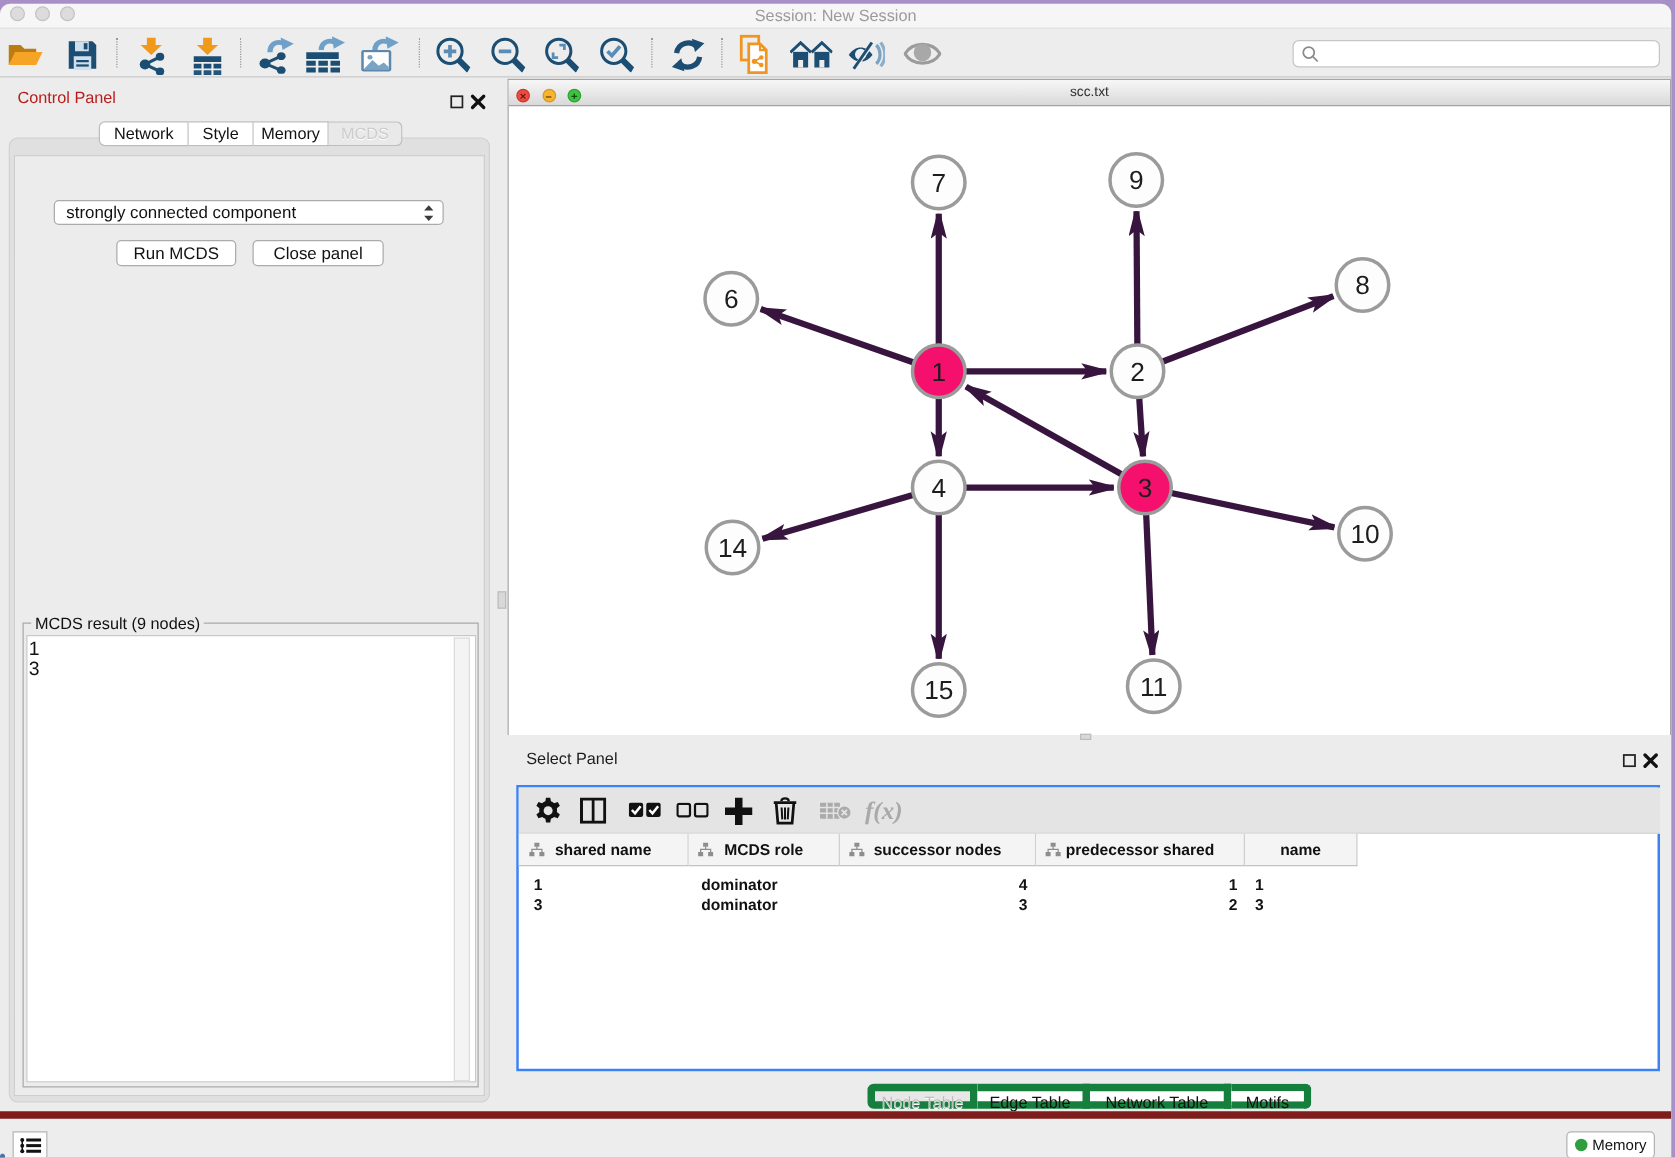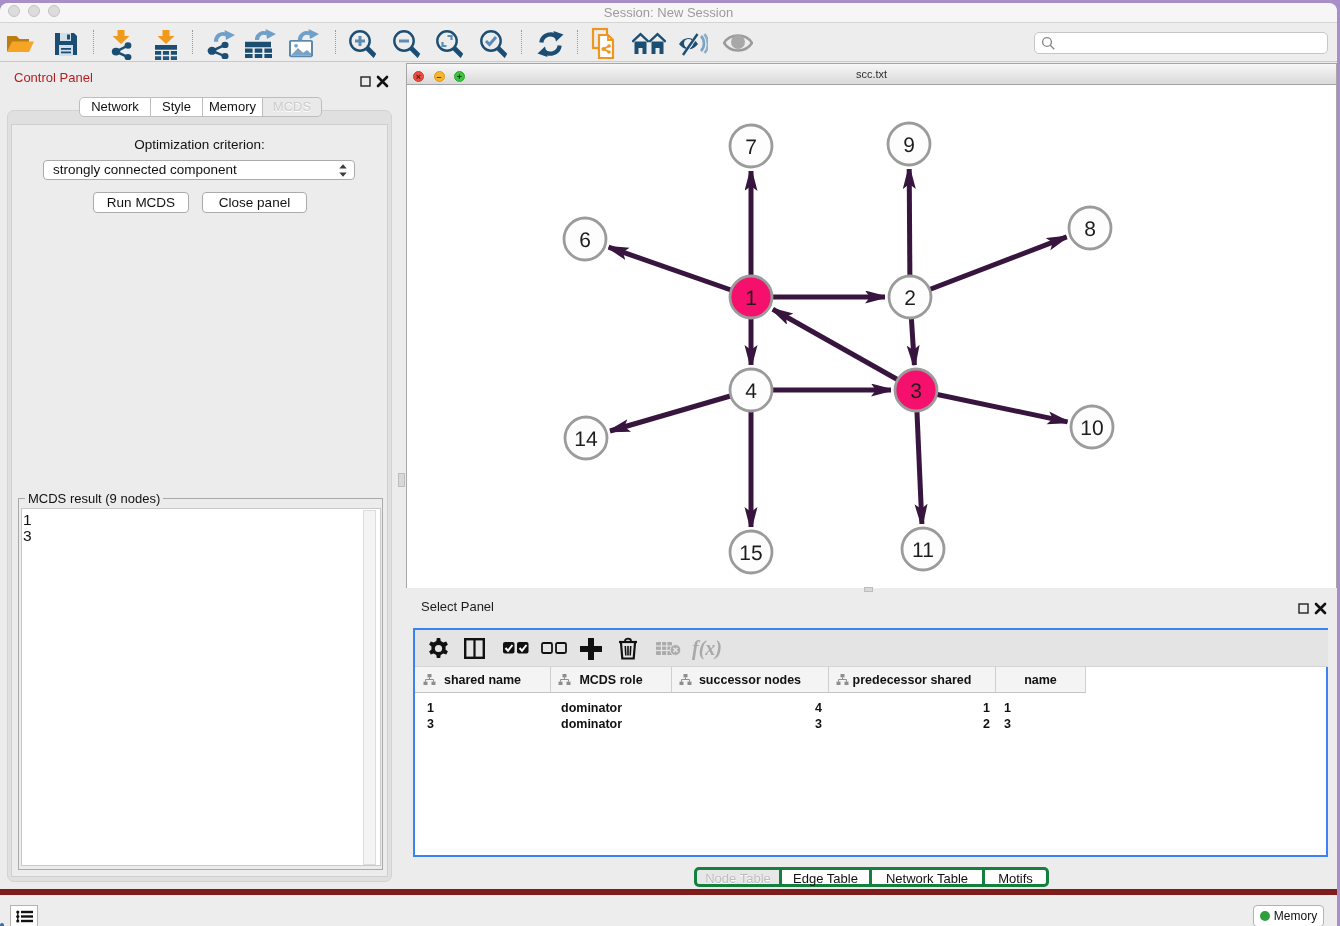--- a/index.html
+++ b/index.html
@@ -30,21 +30,21 @@
 #scctb { position:absolute; left:0; top:0; width:929px; height:21px; background:linear-gradient(#f7f7f7,#d9d9d9); border-bottom:1px solid #a3a3a3; }
 #scctitle { position:absolute; top:4px; left:0; width:100%; text-align:center; font-size:11px; color:#2e2e2e; }
 .mbtn { position:absolute; top:7px; width:11px; height:11px; border-radius:50%; font:9px "Liberation Sans",sans-serif; text-align:center; line-height:10px; color:rgba(60,20,10,0.85); font-weight:bold; }
 
 #tp { position:absolute; left:393px; top:585px; width:944px; height:300px; background:#ececec; }
 #tph { position:absolute; left:28px; top:11px; font-size:13px; color:#1c1c1c; }
 #tbox { position:absolute; left:20px; top:40px; width:915px; height:229px; background:#fff; border:2px solid #3b82f6;font-weight:bold; }
 #tbar { position:absolute; left:0; top:0; width:913px; height:37px; background:#e4e4e4; border-bottom:1px solid #d5d5d5; }
 .th { position:absolute; top:37px; height:26px; background:#f4f4f4; border-right:1px solid #cfcfcf; border-bottom:1px solid #c4c4c4; font-size:12.5px; color:#111; text-align:center; line-height:26px; }
 .td { position:absolute; font-size:12.5px; color:#111; height:16px; line-height:16px; }
-.btab { position:absolute; top:279px; height:20px; background:#fff; border:3px solid #15803d; font-size:13px; color:#111; text-align:center; line-height:18px; font-weight:500; }
+.btab { position:absolute; top:279px; height:20px; background:#fff; border:6px solid #15803d; font-size:13px; color:#111; text-align:center; line-height:18px; font-weight:500; }
 #statusbar { position:absolute; left:0; top:886px; width:1337px; height:37px; background:#ededed; border-top:6px solid #7f1d1d; }
 #memb { position:absolute; right:13px; top:10px; width:71px; height:22px; background:#fff; border:1px solid #b3b3b3; border-radius:4px; font-size:12px; color:#111; line-height:20px; text-align:center; }
 #listb { position:absolute; left:10px; top:10px; width:28px; height:22px; background:#fdfdfd; border:1px solid #b3b3b3; }
 </style></head>
 <body>
 <div id="win">
   <div id="titlebar">
     <div class="tl" style="left:8px;"></div>
     <div class="tl" style="left:28px;"></div>
     <div class="tl" style="left:48px;"></div>
@@ -202,21 +202,20 @@
       </svg>
     <svg class="abs" style="left:376px;top:12px;" width="13" height="13" viewBox="0 0 13 13">
         <path d="M2 2 L11 11 M11 2 L2 11" stroke="#111" stroke-width="2.6" stroke-linecap="round"></path>
       </svg>
     <div id="cp-outer"></div>
     <div id="cp-inner"></div>
     <div class="tab" style="left:79px; width:72px; border-radius:5px 0 0 5px;">Network</div>
     <div class="tab" style="left:151px; width:52px; border-left:none;">Style</div>
     <div class="tab" style="left:203px; width:60px; border-left:none;">Memory</div>
     <div class="tab" style="left:263px; width:59px; border-left:none; border-radius:0 5px 5px 0; background:#e9e9e9; color:#cccccc; text-shadow:0 1px 0 #fff;">MCDS</div>
-    <div id="optlab">Optimization criterion:</div>
     <div id="combo">strongly connected component<svg style="position:absolute;right:6px;top:2px;" width="10" height="15" viewBox="0 0 10 15">
           <path d="M1.3 5.4 L5 1.2 L8.7 5.4 Z M1.3 9.6 L5 13.8 L8.7 9.6 Z" fill="#3c3c3c"></path>
         </svg></div>
     <div class="btn" style="left:93px; width:96px;">Run MCDS</div>
     <div class="btn" style="left:202px; width:105px;">Close panel</div>
     <div id="fieldset">
       <div id="fslegend">MCDS result (9 nodes)</div>
       <div id="fstext">1<br>3<div id="fsscroll"></div></div>
     </div>
   </div>

